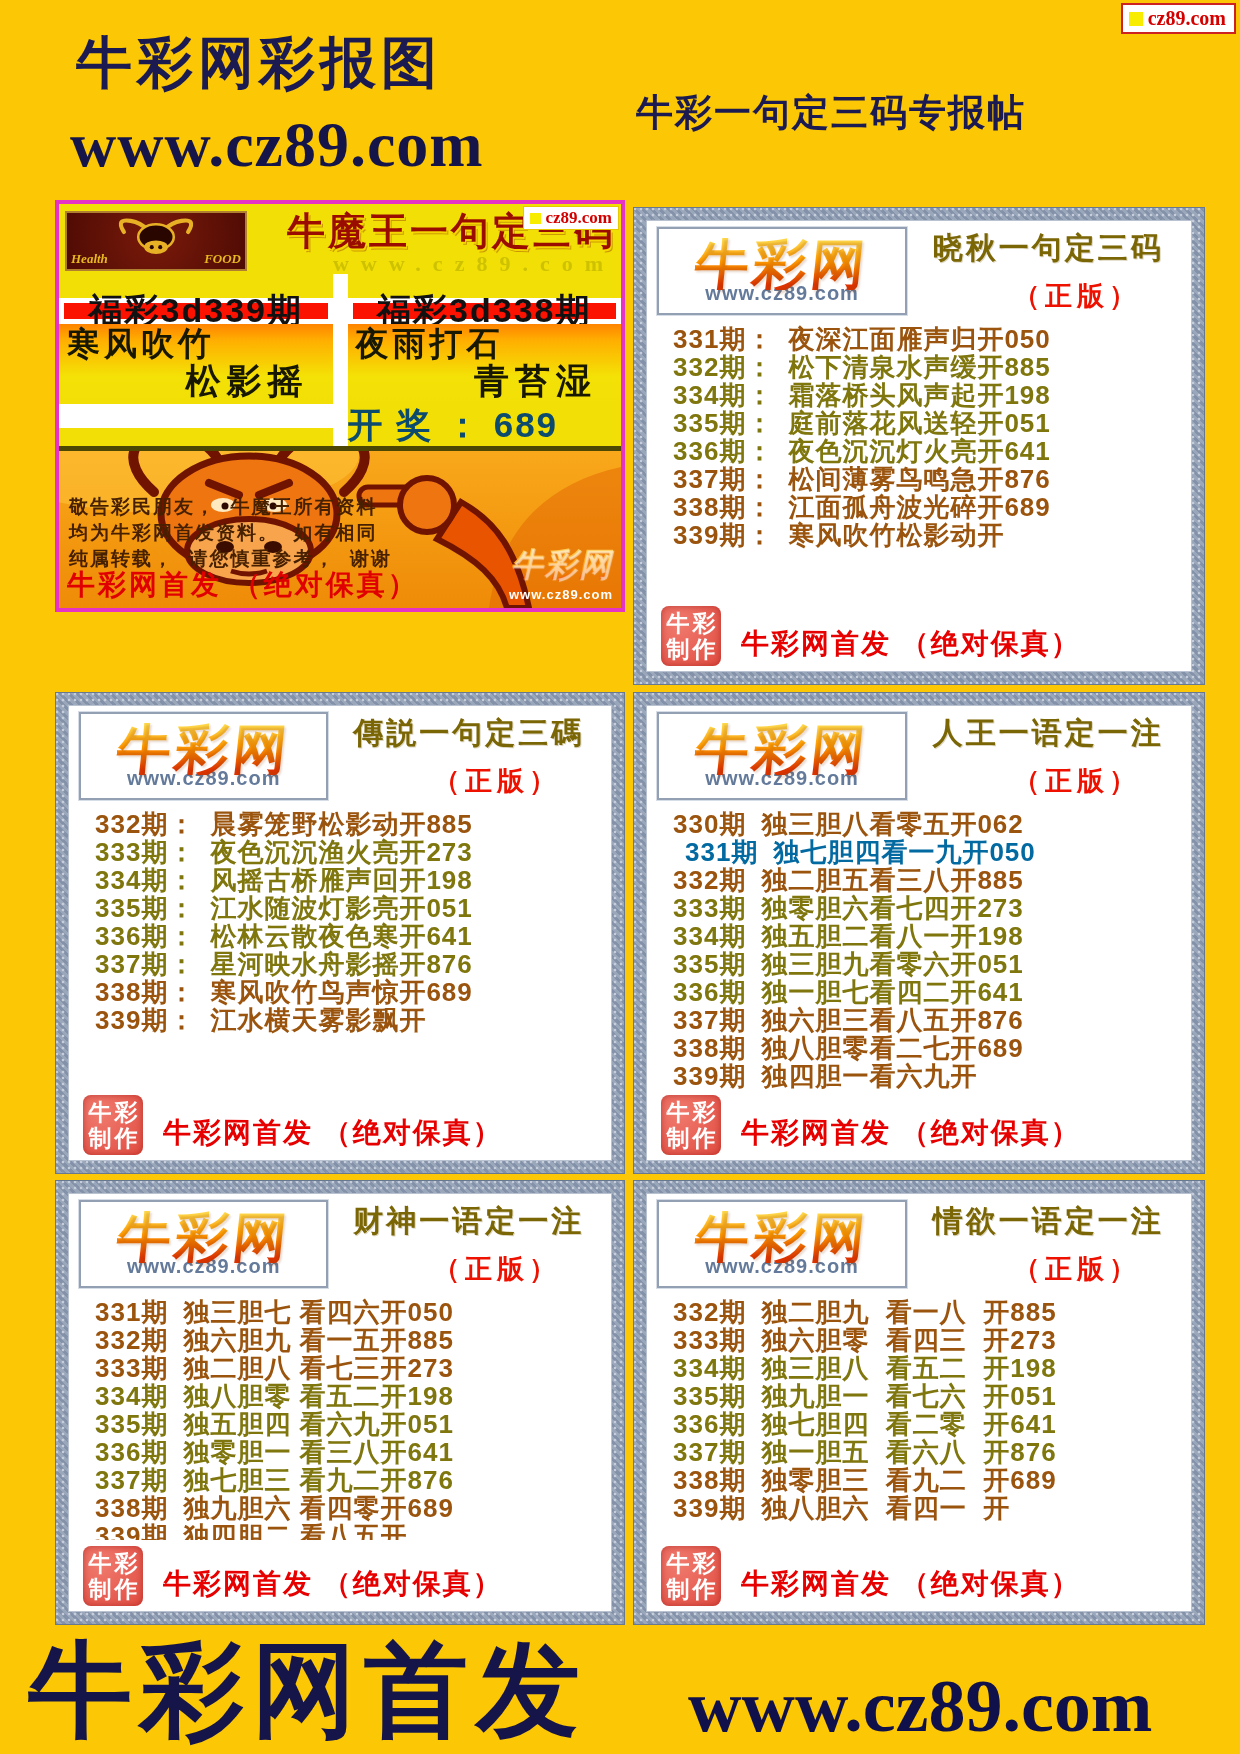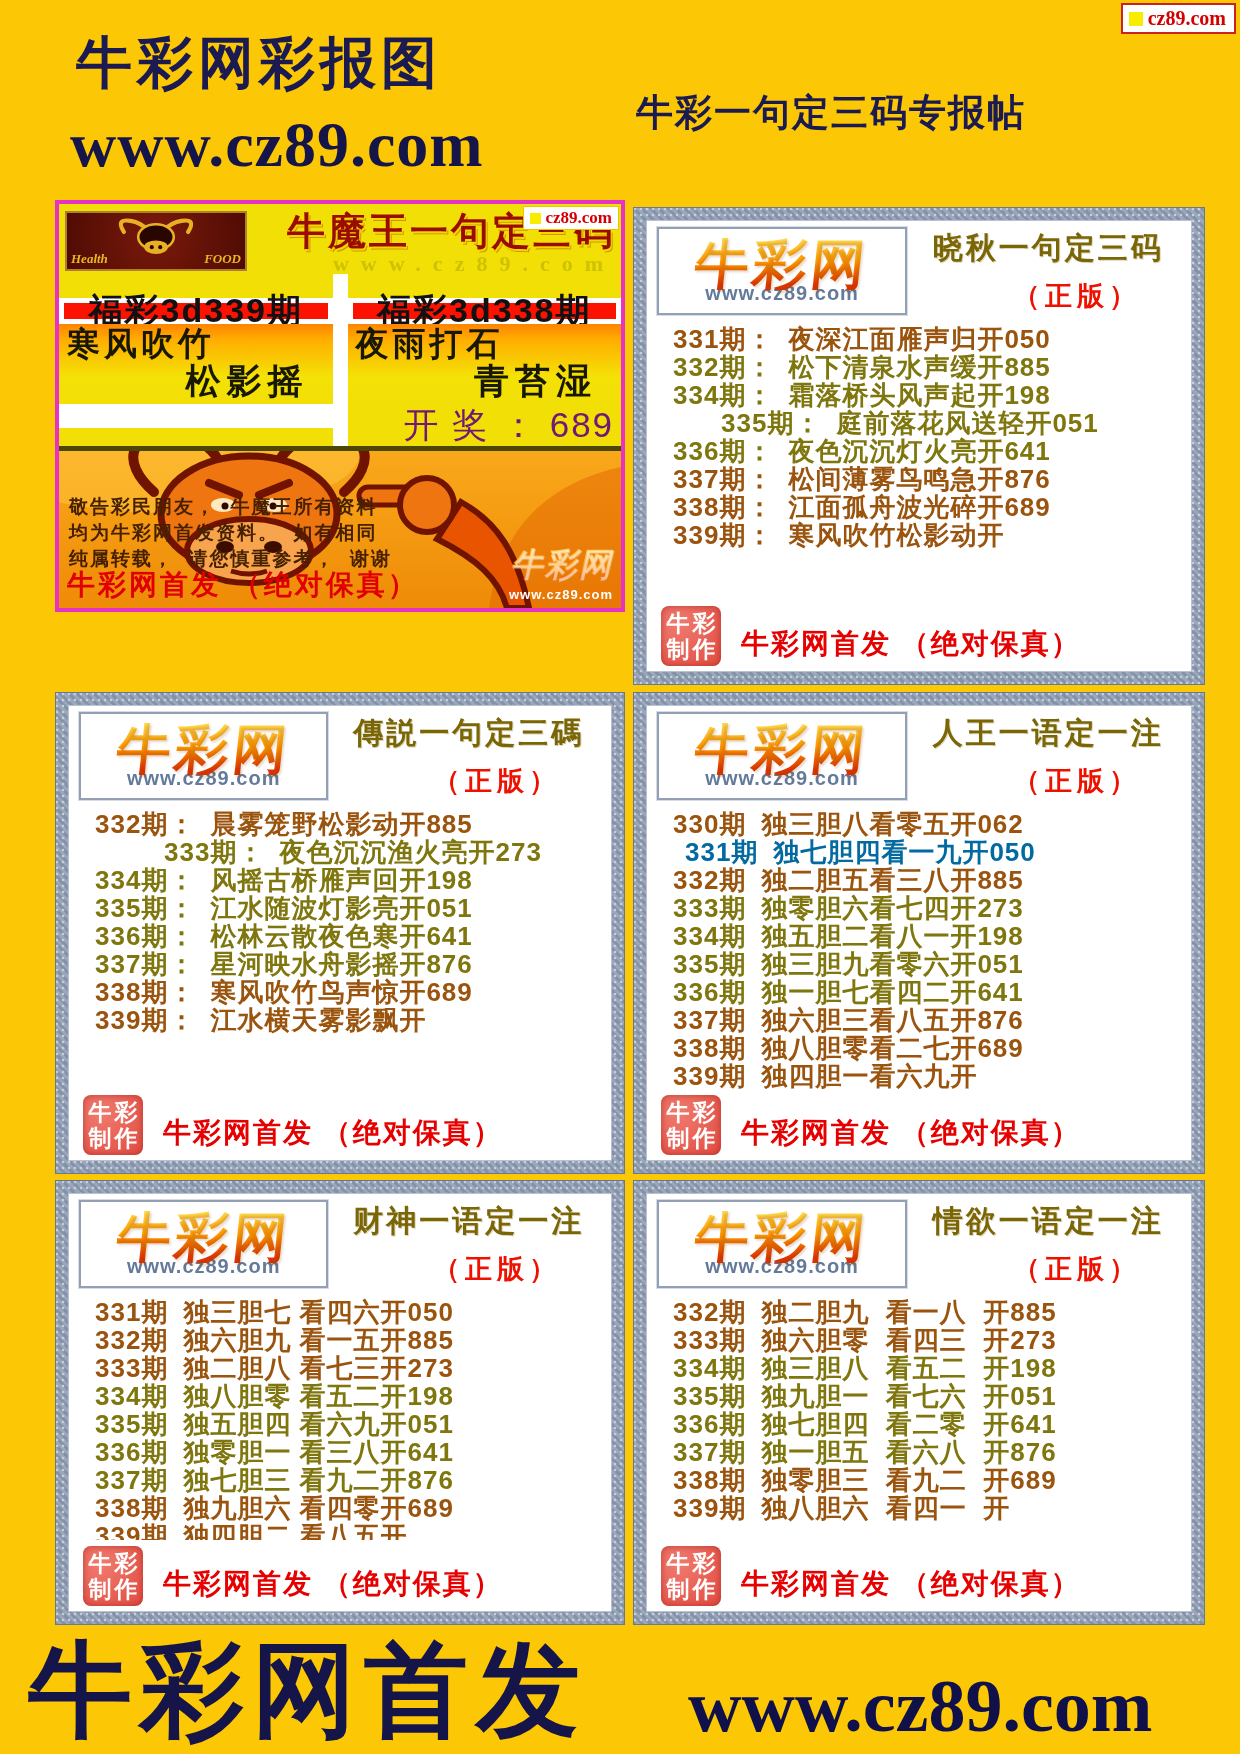--- a/index.html
+++ b/index.html
@@ -91,21 +91,21 @@
     background:#fb1200;border:5px solid #ffffff;display:flex;align-items:center;justify-content:center;
     font-size:34px;font-weight:900;color:#111;letter-spacing:2px;margin-top:24px;
   }
   .phrasebox{
     background:linear-gradient(180deg,#ff8400 0%,#ffae00 20%,#f4e106 65%,#f1df06 100%);
     padding:2px 10px 0 8px;color:#181800;font-weight:900;
   }
   .phrasebox .l1{font-size:33px;letter-spacing:4px;line-height:36px;}
   .phrasebox .l2{font-size:35px;letter-spacing:6px;line-height:38px;text-align:right;padding-right:14px;}
   .whitestrip{background:linear-gradient(180deg,#ffffff 0 58%,#f1df06 58%);}
-  .resultbox{display:flex;align-items:center;font-size:35px;font-weight:400;color:#701a75;padding-left:56px;letter-spacing:2px;background:#f1df06;}
+  .resultbox{display:flex;align-items:center;font-size:35px;font-weight:700;color:#0c4a6e;letter-spacing:2px;background:#f1df06;}
   .bp-line{height:5px;background:#4c4702;}
   .bp-image{flex:1;position:relative;background:linear-gradient(180deg,#f9a81b,#ef8b07);overflow:hidden;}
   .bp-image svg{position:absolute;inset:0;width:100%;height:100%;}
   .bp-disclaimer{position:absolute;left:10px;bottom:36px;}
   .dline{font-size:19px;font-weight:bold;color:#462000;line-height:26px;letter-spacing:2px;white-space:pre;}
   .bp-release{position:absolute;left:8px;bottom:4px;font-size:28px;font-weight:900;color:#e00000;letter-spacing:3px;}
   .bp-corner-logo{position:absolute;right:8px;bottom:6px;text-align:center;}
   .bw-name{
     font-size:32px;font-weight:900;font-style:italic;letter-spacing:2px;color:#ffb300;
     background:linear-gradient(180deg,#ffe06a,#ff9000 55%,#e03000);
@@ -214,21 +214,21 @@
       </div>
       <div class="p-titles">
         <div class="p-title">晓秋一句定三码</div>
         <div class="p-sub">（正版）</div>
       </div>
     </div>
     <div class="p-rows">
         <div class="row" style="color: rgb(154, 84, 14);"><span class="iss">331期：</span><span>夜深江面雁声归开050</span></div>
         <div class="row" style="color: rgb(127, 118, 14);"><span class="iss">332期：</span><span>松下清泉水声缓开885</span></div>
         <div class="row" style="color: rgb(127, 118, 14);"><span class="iss">334期：</span><span>霜落桥头风声起开198</span></div>
-        <div class="row" style="color: rgb(127, 118, 14); margin-left: 48px;"><span class="iss">335期：</span><span>庭前落花风送轻开051</span></div>
+        <div class="row" style="color: rgb(127, 118, 14);"><span class="iss">335期：</span><span>庭前落花风送轻开051</span></div>
         <div class="row" style="color: rgb(127, 118, 14);"><span class="iss">336期：</span><span>夜色沉沉灯火亮开641</span></div>
         <div class="row" style="color: rgb(154, 84, 14);"><span class="iss">337期：</span><span>松间薄雾鸟鸣急开876</span></div>
         <div class="row" style="color: rgb(154, 84, 14);"><span class="iss">338期：</span><span>江面孤舟波光碎开689</span></div>
         <div class="row" style="color: rgb(154, 84, 14);"><span class="iss">339期：</span><span>寒风吹竹松影动开</span></div>
       </div>
     <div class="p-footer">
       <div class="stamp">
         <span>牛</span>
           <span>彩</span>
           <span>制</span>
@@ -246,21 +246,21 @@
         <span class="logo-zh">牛彩网</span>
         <span class="logo-url">www.cz89.com</span>
       </div>
       <div class="p-titles">
         <div class="p-title">傳説一句定三碼</div>
         <div class="p-sub">（正版）</div>
       </div>
     </div>
     <div class="p-rows">
         <div class="row" style="color: rgb(154, 84, 14);"><span class="iss">332期：</span><span>晨雾笼野松影动开885</span></div>
-        <div class="row" style="color: rgb(127, 118, 14); text-align: center;"><span class="iss">333期：</span><span>夜色沉沉渔火亮开273</span></div>
+        <div class="row" style="color: rgb(127, 118, 14);"><span class="iss">333期：</span><span>夜色沉沉渔火亮开273</span></div>
         <div class="row" style="color: rgb(127, 118, 14);"><span class="iss">334期：</span><span>风摇古桥雁声回开198</span></div>
         <div class="row" style="color: rgb(127, 118, 14);"><span class="iss">335期：</span><span>江水随波灯影亮开051</span></div>
         <div class="row" style="color: rgb(127, 118, 14);"><span class="iss">336期：</span><span>松林云散夜色寒开641</span></div>
         <div class="row" style="color: rgb(127, 118, 14);"><span class="iss">337期：</span><span>星河映水舟影摇开876</span></div>
         <div class="row" style="color: rgb(154, 84, 14);"><span class="iss">338期：</span><span>寒风吹竹鸟声惊开689</span></div>
         <div class="row" style="color: rgb(154, 84, 14);"><span class="iss">339期：</span><span>江水横天雾影飘开</span></div>
       </div>
     <div class="p-footer">
       <div class="stamp">
         <span>牛</span>

